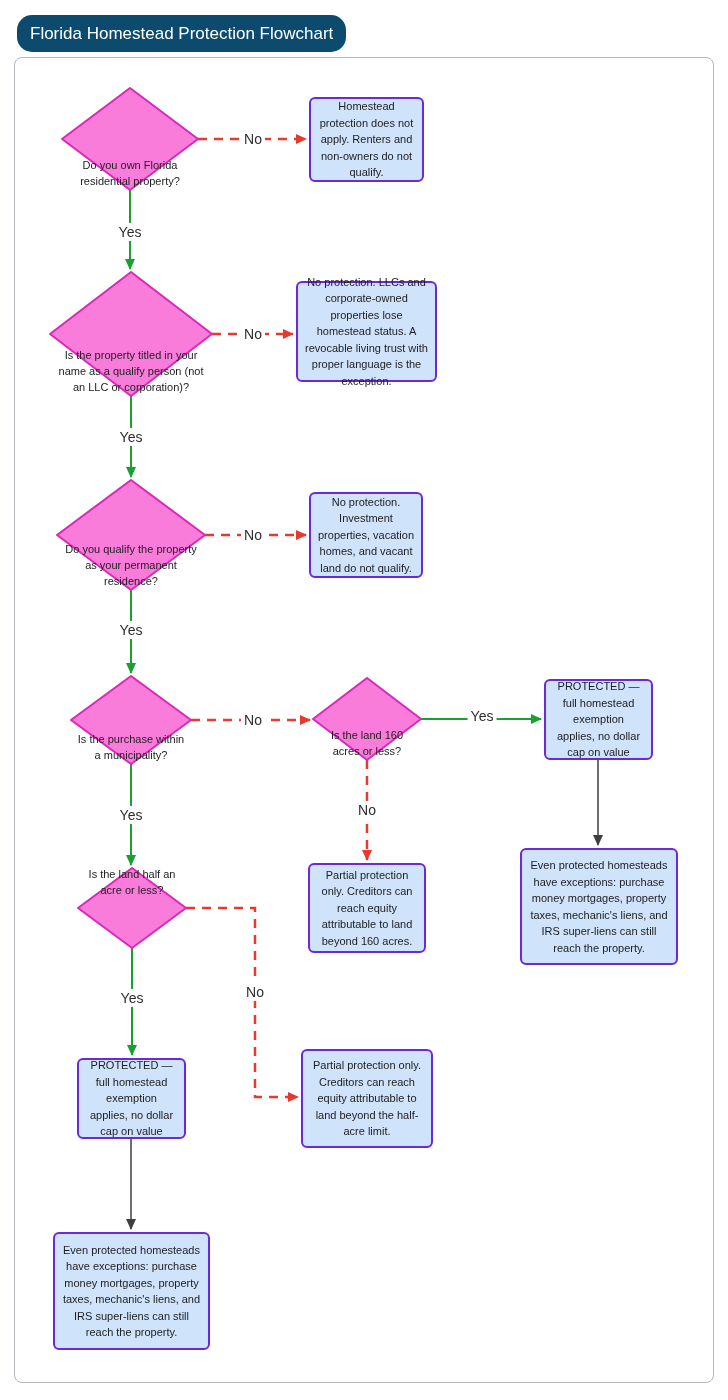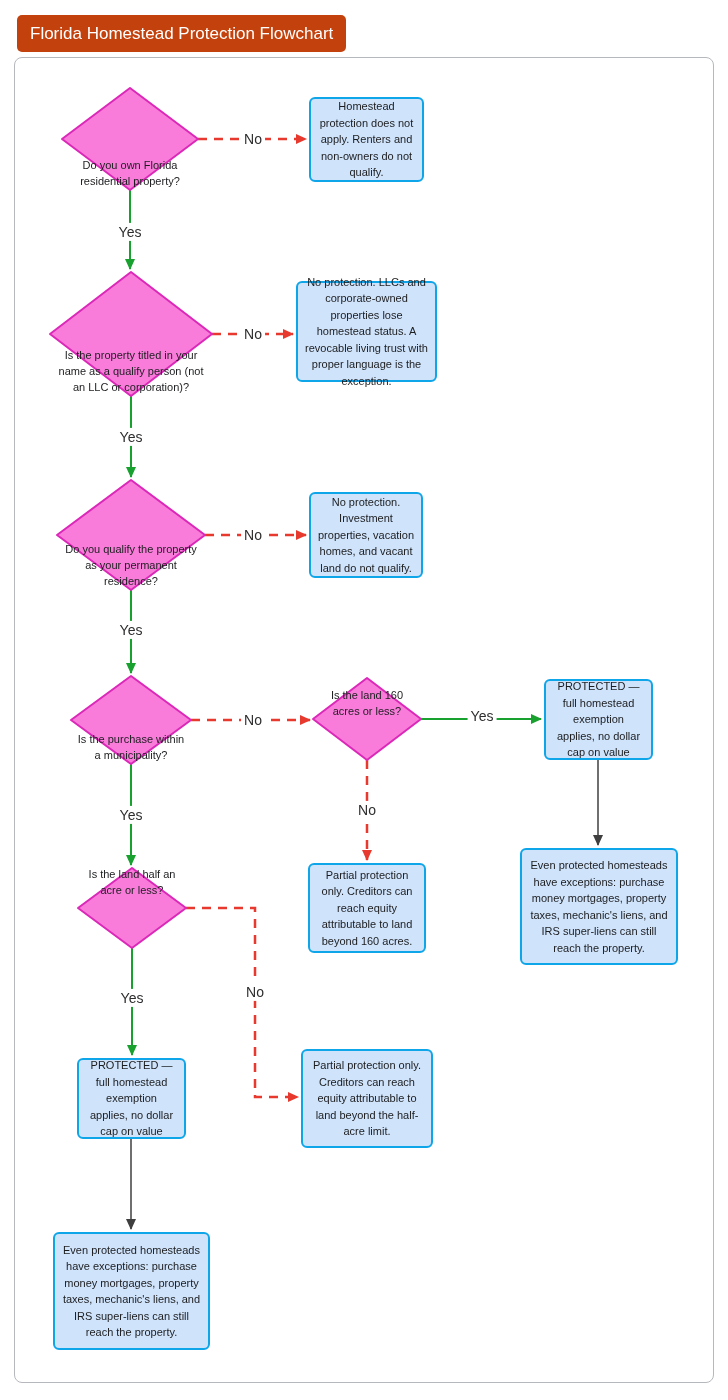--- a/index.html
+++ b/index.html
@@ -8,33 +8,33 @@
     font-family:"Liberation Sans","DejaVu Sans",sans-serif;
     color:#1c1d1f;
   }
   .frame{
     position:absolute;left:14px;top:57px;width:700px;height:1326px;
     background:#ffffff;border:1px solid #b5b8bd;border-radius:8px;
     box-sizing:border-box;
   }
   .title-badge{
     position:absolute;left:17px;top:15px;
-    background:#c2410c;color:#ffffff;
+    background:#0c4a6e;color:#ffffff;
     font-size:17px;line-height:1;padding:10px 13px;
-    border-radius:5px;white-space:nowrap;
+    border-radius:15px;white-space:nowrap;
   }
   svg.layer{position:absolute;left:0;top:0;}
   .node,.result,.elabel{position:absolute;box-sizing:border-box;}
   .node{
     display:flex;align-items:flex-end;justify-content:center;text-align:center;
     font-size:11px;line-height:1.45;
   }
   .node .dtext{display:block;}
   .result{
-    background:#cfe3fb;border:2px solid #0ea5e9;border-radius:6px;
+    background:#cfe3fb;border:2px solid #6d28d9;border-radius:6px;
     display:flex;align-items:center;justify-content:center;text-align:center;
     font-size:11px;line-height:1.5;padding:18px 7px;
   }
   .elabel{
     transform:translate(-50%,-50%);
     font-size:14px;color:#2e2e2e;background:#ffffff;
     padding:0 3px;line-height:1.3;white-space:nowrap;
   }
   .edge-green{stroke:#18a12e;stroke-width:2;fill:none;}
   .edge-red{stroke:#e8392e;stroke-width:2.5;fill:none;stroke-dasharray:9 7;}
@@ -93,21 +93,21 @@
 </div>
 <div class="node" style="left:50px;top:272px;width:162px;height:124px">
   <span class="dtext" style="width:146px">Is the property titled in your name as a qualify person (not an LLC or corporation)?</span>
 </div>
 <div class="node" style="left:57px;top:480px;width:148px;height:110px">
   <span class="dtext" style="width:140px">Do you qualify the property as your permanent residence?</span>
 </div>
 <div class="node" style="left:71px;top:676px;width:120px;height:88px">
   <span class="dtext" style="width:112px">Is the purchase within a municipality?</span>
 </div>
-<div class="node" style="left:313px;top:638px;width:108px;height:82px">
+<div class="node" style="left:313px;top:678px;width:108px;height:82px">
   <span class="dtext" style="width:90px">Is the land 160 acres or less?</span>
 </div>
 <div class="node" style="left:78px;top:819px;width:108px;height:80px">
   <span class="dtext" style="width:104px">Is the land half an acre or less?</span>
 </div>
 
 <div class="result" style="left:309px;top:97px;width:115px;height:85px">
   <span>Homestead protection does not apply. Renters and non-owners do not qualify.</span>
 </div>
 <div class="result" style="left:296px;top:281px;width:141px;height:101px">

